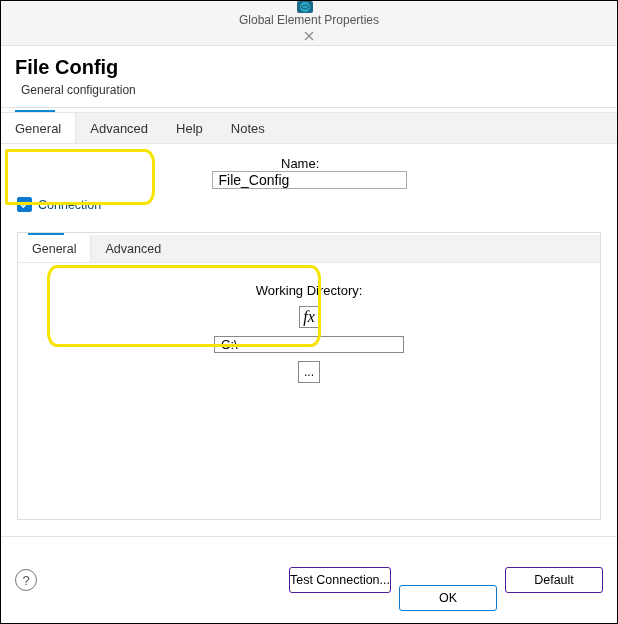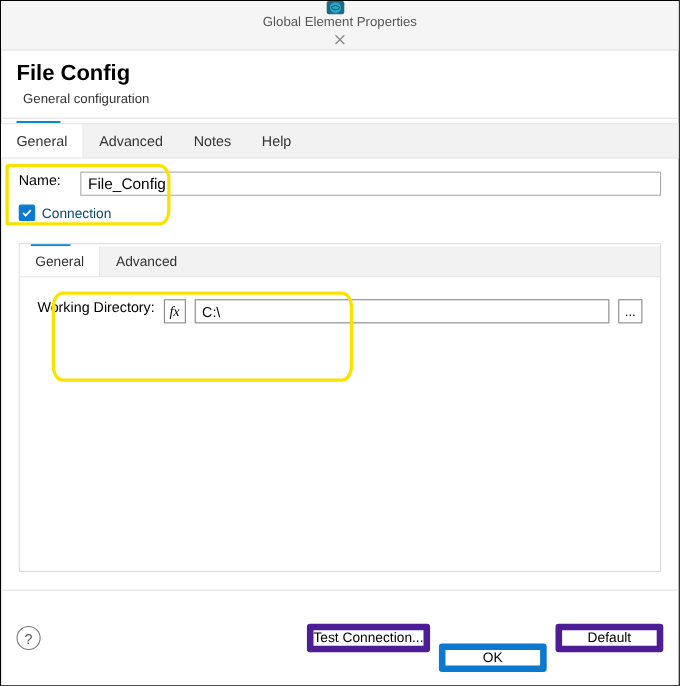--- a/index.html
+++ b/index.html
@@ -91,23 +91,25 @@
       background: #fff;
       border-right: 1px solid #e6e6e6;
     }
     .tabs-outer { margin: 2px 0 0 0; }
     .form-area {
       padding: 12px 16px 4px 16px;
       position: relative;
     }
     .field-row {
       display: flex;
+      align-items: center;
       margin-bottom: 8px;
       font-size: 13px;
       color: #000;
+      flex-direction: column;
     }
     .field-row .label { width: 56px; }
     .field-row input[type="text"] {
       flex: 1;
       height: 22px;
       border: 1px solid #aaa;
       padding: 0 6px;
       font-size: 14px;
     }
     .checkbox-row {
@@ -159,31 +161,33 @@
     }
     .inner-tabs .itab.active {
       background: #fff;
       border-right: 1px solid #e6e6e6;
     }
     .inner-body {
       padding: 20px 16px;
     }
     .wd-row {
       display: flex;
+      align-items: center;
       gap: 8px;
       font-size: 13px;
+      flex-direction: column;
     }
     .wd-row .wd-label { color: #000; }
     .fx-box {
       width: 20px;
       height: 22px;
       border: 1px solid #888;
       font-style: italic;
       font-family: "Times New Roman", serif;
-      font-size: 13px;
+      font-size: 16px;
       display: flex;
       align-items: center;
       justify-content: center;
       cursor: pointer;
       background: #fff;
     }
     .wd-input {
       flex: 1;
       height: 22px;
       border: 1px solid #888;
@@ -218,21 +222,21 @@
       align-items: center;
       justify-content: center;
       color: #555;
       font-size: 13px;
       cursor: pointer;
     }
     .footer-spacer { flex: 1; }
     .footer button {
       height: 26px;
       min-width: 98px;
-      border: 6px solid #4c1d95;
+      border: 1px solid #4c1d95;
       background: #fff;
       font-size: 12.5px;
       border-radius: 3px;
       cursor: pointer;
     }
     .footer button.primary { border-color: #0b79d0; margin-top: 36px; }
 
     
     .hl {
       position: absolute;
@@ -264,22 +268,22 @@
 <div class="header-block">
   <div class="header-title">File Config</div>
   <div class="header-sub">General configuration</div>
 </div>
 
 <div class="tabs-outer">
   <div class="main-tab-underline"></div>
   <div class="tabs">
     <div class="tab active">General</div>
     <div class="tab">Advanced</div>
+    <div class="tab">Help</div>
     <div class="tab">Notes</div>
-    <div class="tab">Help</div>
   </div>
 </div>
 
 <div class="form-area">
   <div class="field-row">
     <span class="label">Name:</span>
     <input type="text" value="File_Config" style="">
   </div>
   <div class="checkbox-row">
     <span class="cb">

